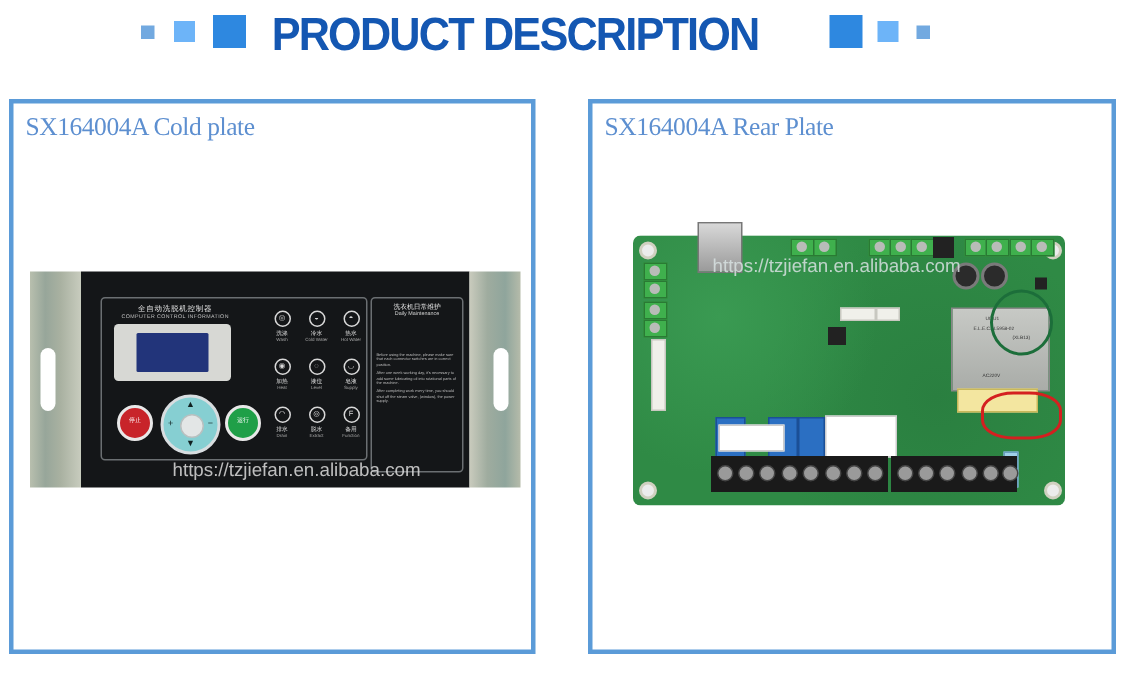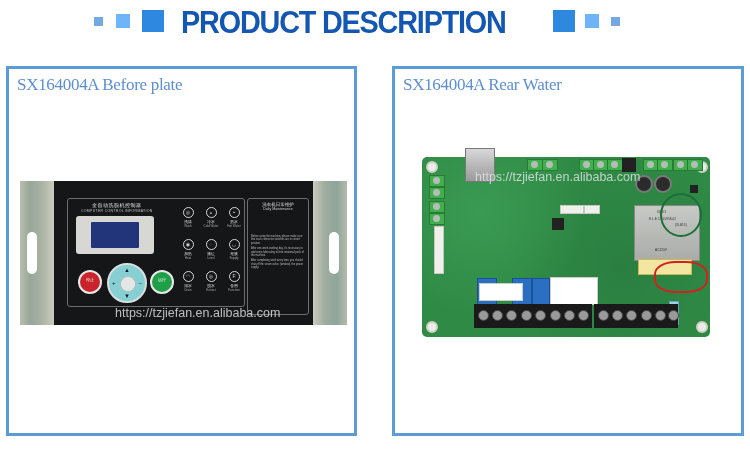--- a/index.html
+++ b/index.html
@@ -88,21 +88,21 @@
   <div class="sq sq-s" style="left:94px"></div>
   <div class="sq sq-m" style="left:116px"></div>
   <div class="sq sq-l" style="left:142px"></div>
   <div class="title">PRODUCT DESCRIPTION</div>
   <div class="sq sq-l" style="left:553px"></div>
   <div class="sq sq-m" style="left:585px"></div>
   <div class="sq sq-s" style="left:611px"></div>
 </div>
 
 <div class="panel panel-left">
-  <div class="panel-label">SX164004A Before plate</div>
+  <div class="panel-label">SX164004A Cold plate</div>
 
   <div class="front">
     <div class="bracket bracket-l">
         <div class="slot"></div>
       </div>
     <div class="blackpanel">
       <div class="inner-frame"></div>
       <div class="cn-title">全自动洗脱机控制器</div>
       <div class="en-title">COMPUTER CONTROL INFORMATION</div>
       <div class="lcd-bezel">
@@ -180,21 +180,21 @@
       </div>
     </div>
     <div class="bracket bracket-r">
         <div class="slot"></div>
       </div>
     <div class="watermark">https://tzjiefan.en.alibaba.com</div>
   </div>
 </div>
 
 <div class="panel panel-right">
-  <div class="panel-label">SX164004A Rear Water</div>
+  <div class="panel-label">SX164004A Rear Plate</div>
 
   <div class="pcb">
     <div class="pcb-hole" style="left:4px;top:4px"></div>
     <div class="pcb-hole" style="left:274px;top:4px"></div>
     <div class="pcb-hole" style="left:4px;top:164px"></div>
     <div class="pcb-hole" style="left:274px;top:164px"></div>
 
     <div class="bracket-metal"></div>
 
     <div class="green-term" style="left:7px;top:18px"></div>

